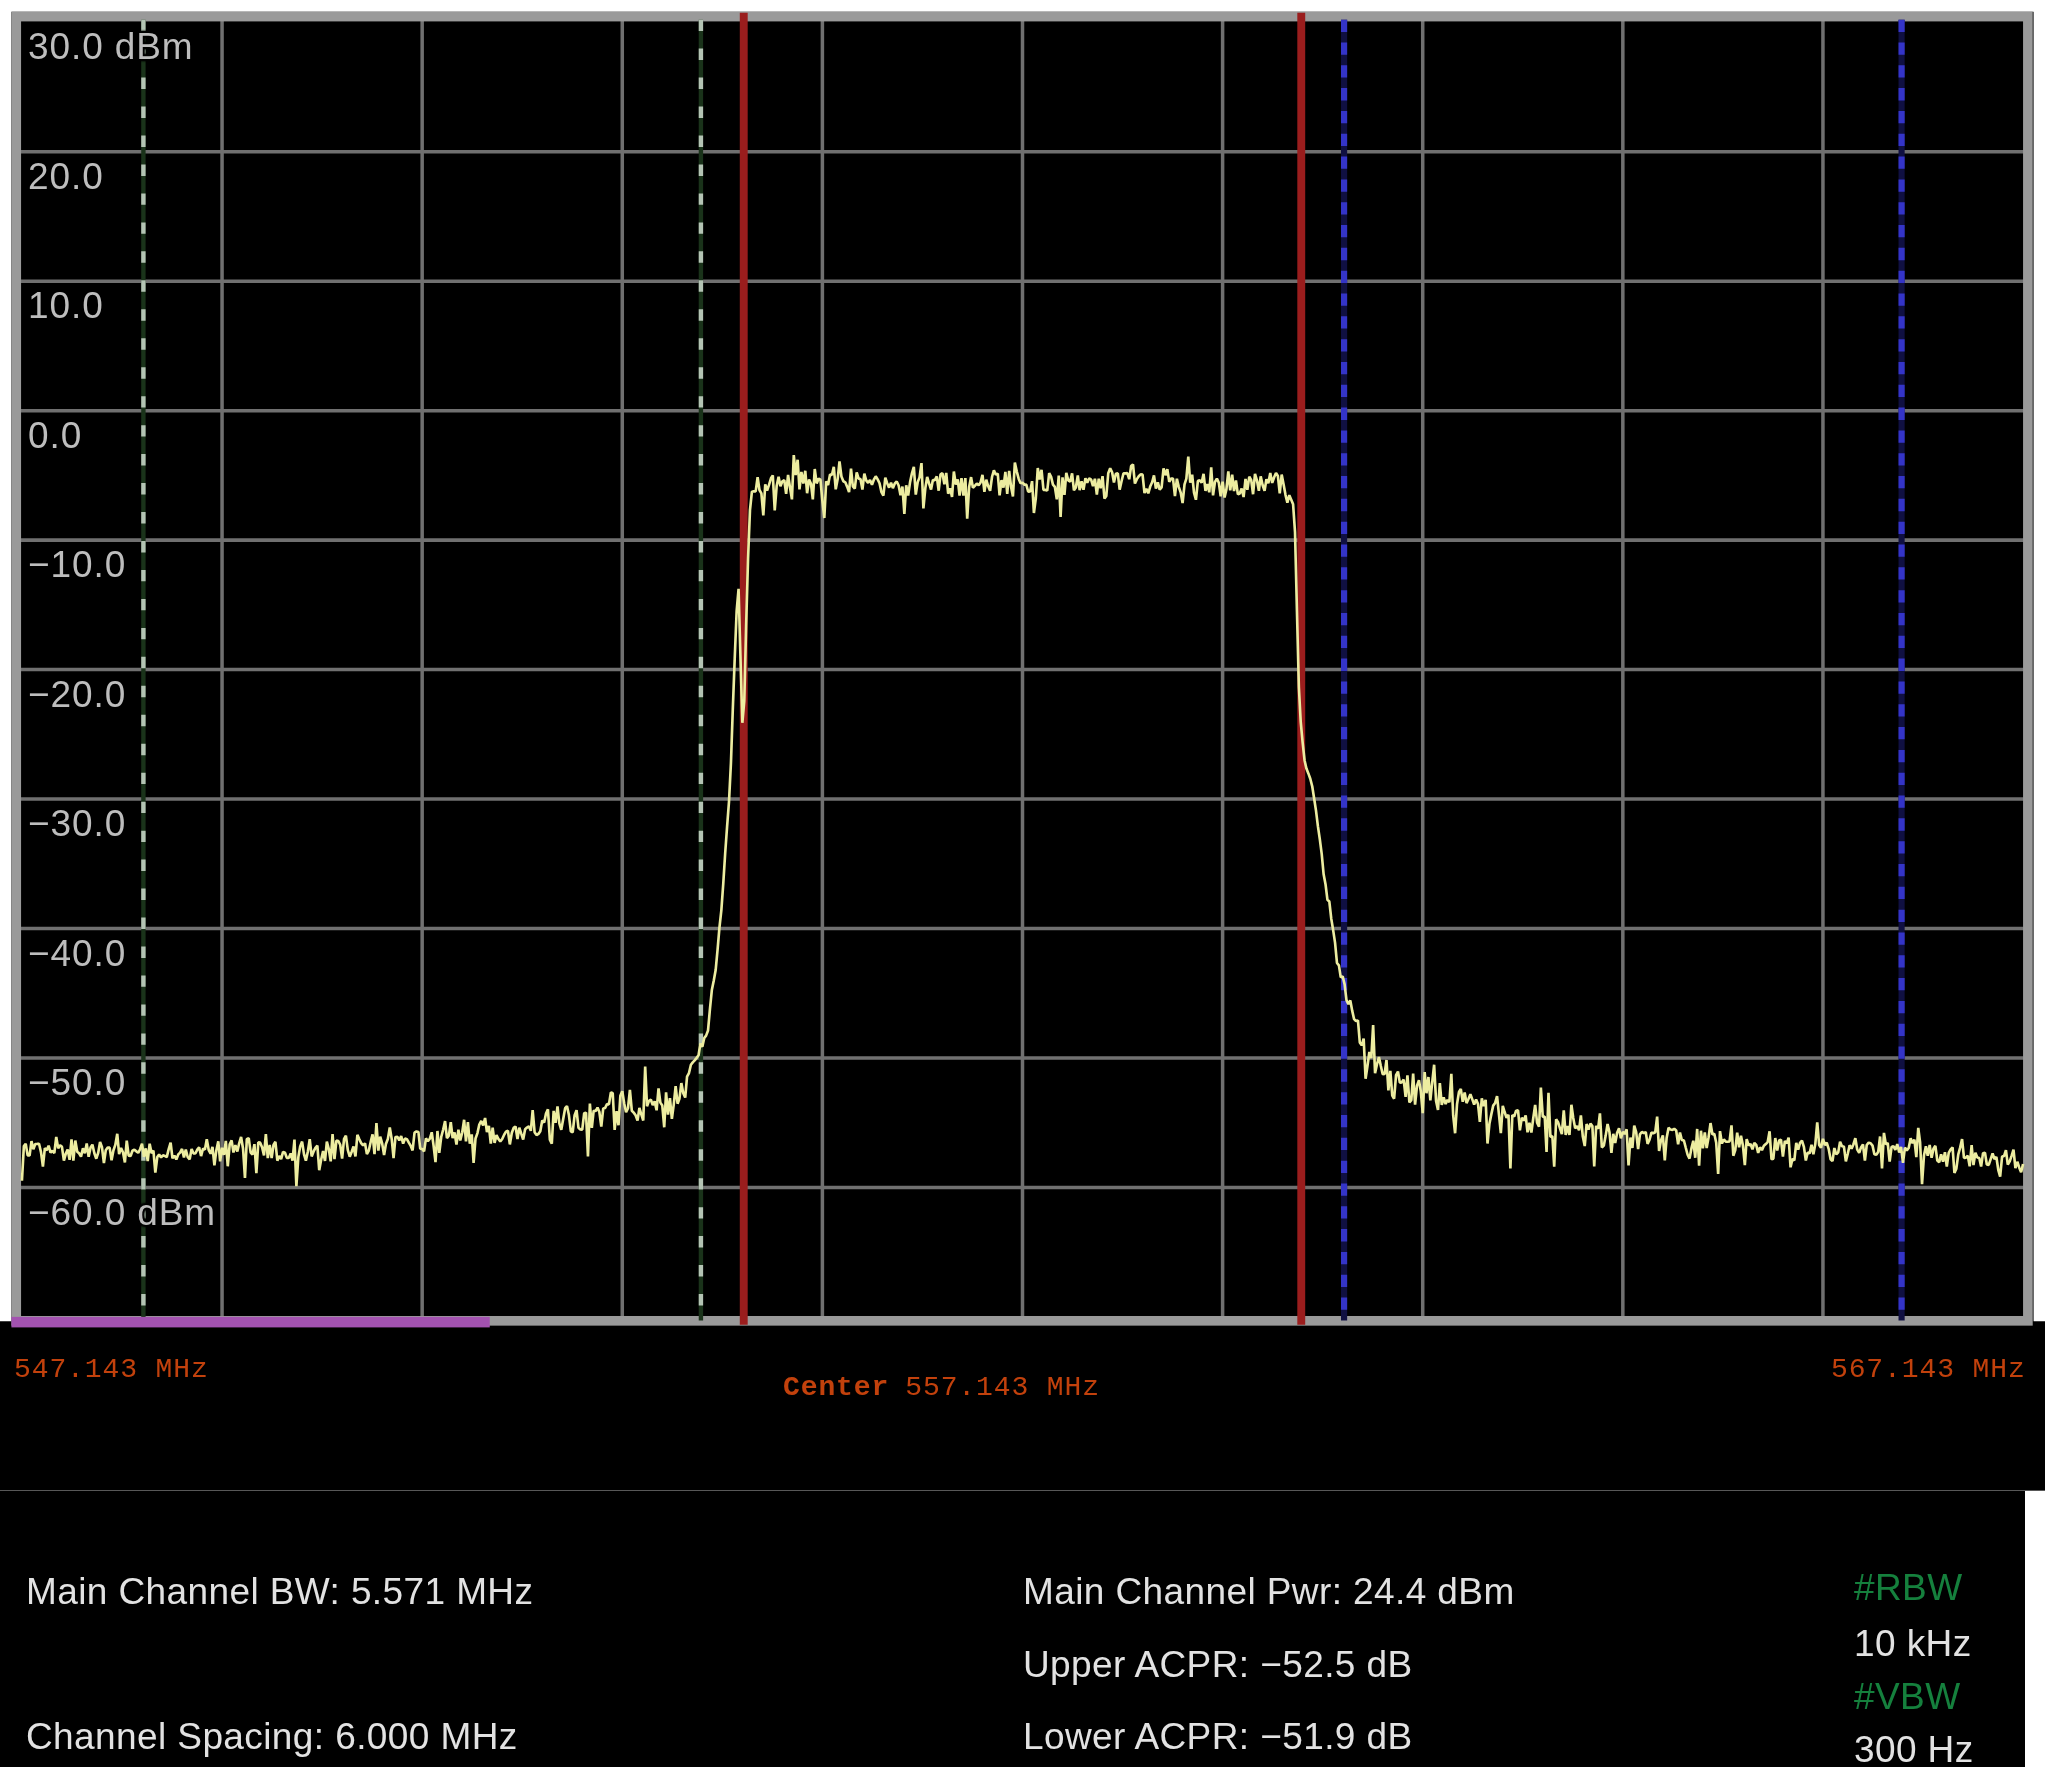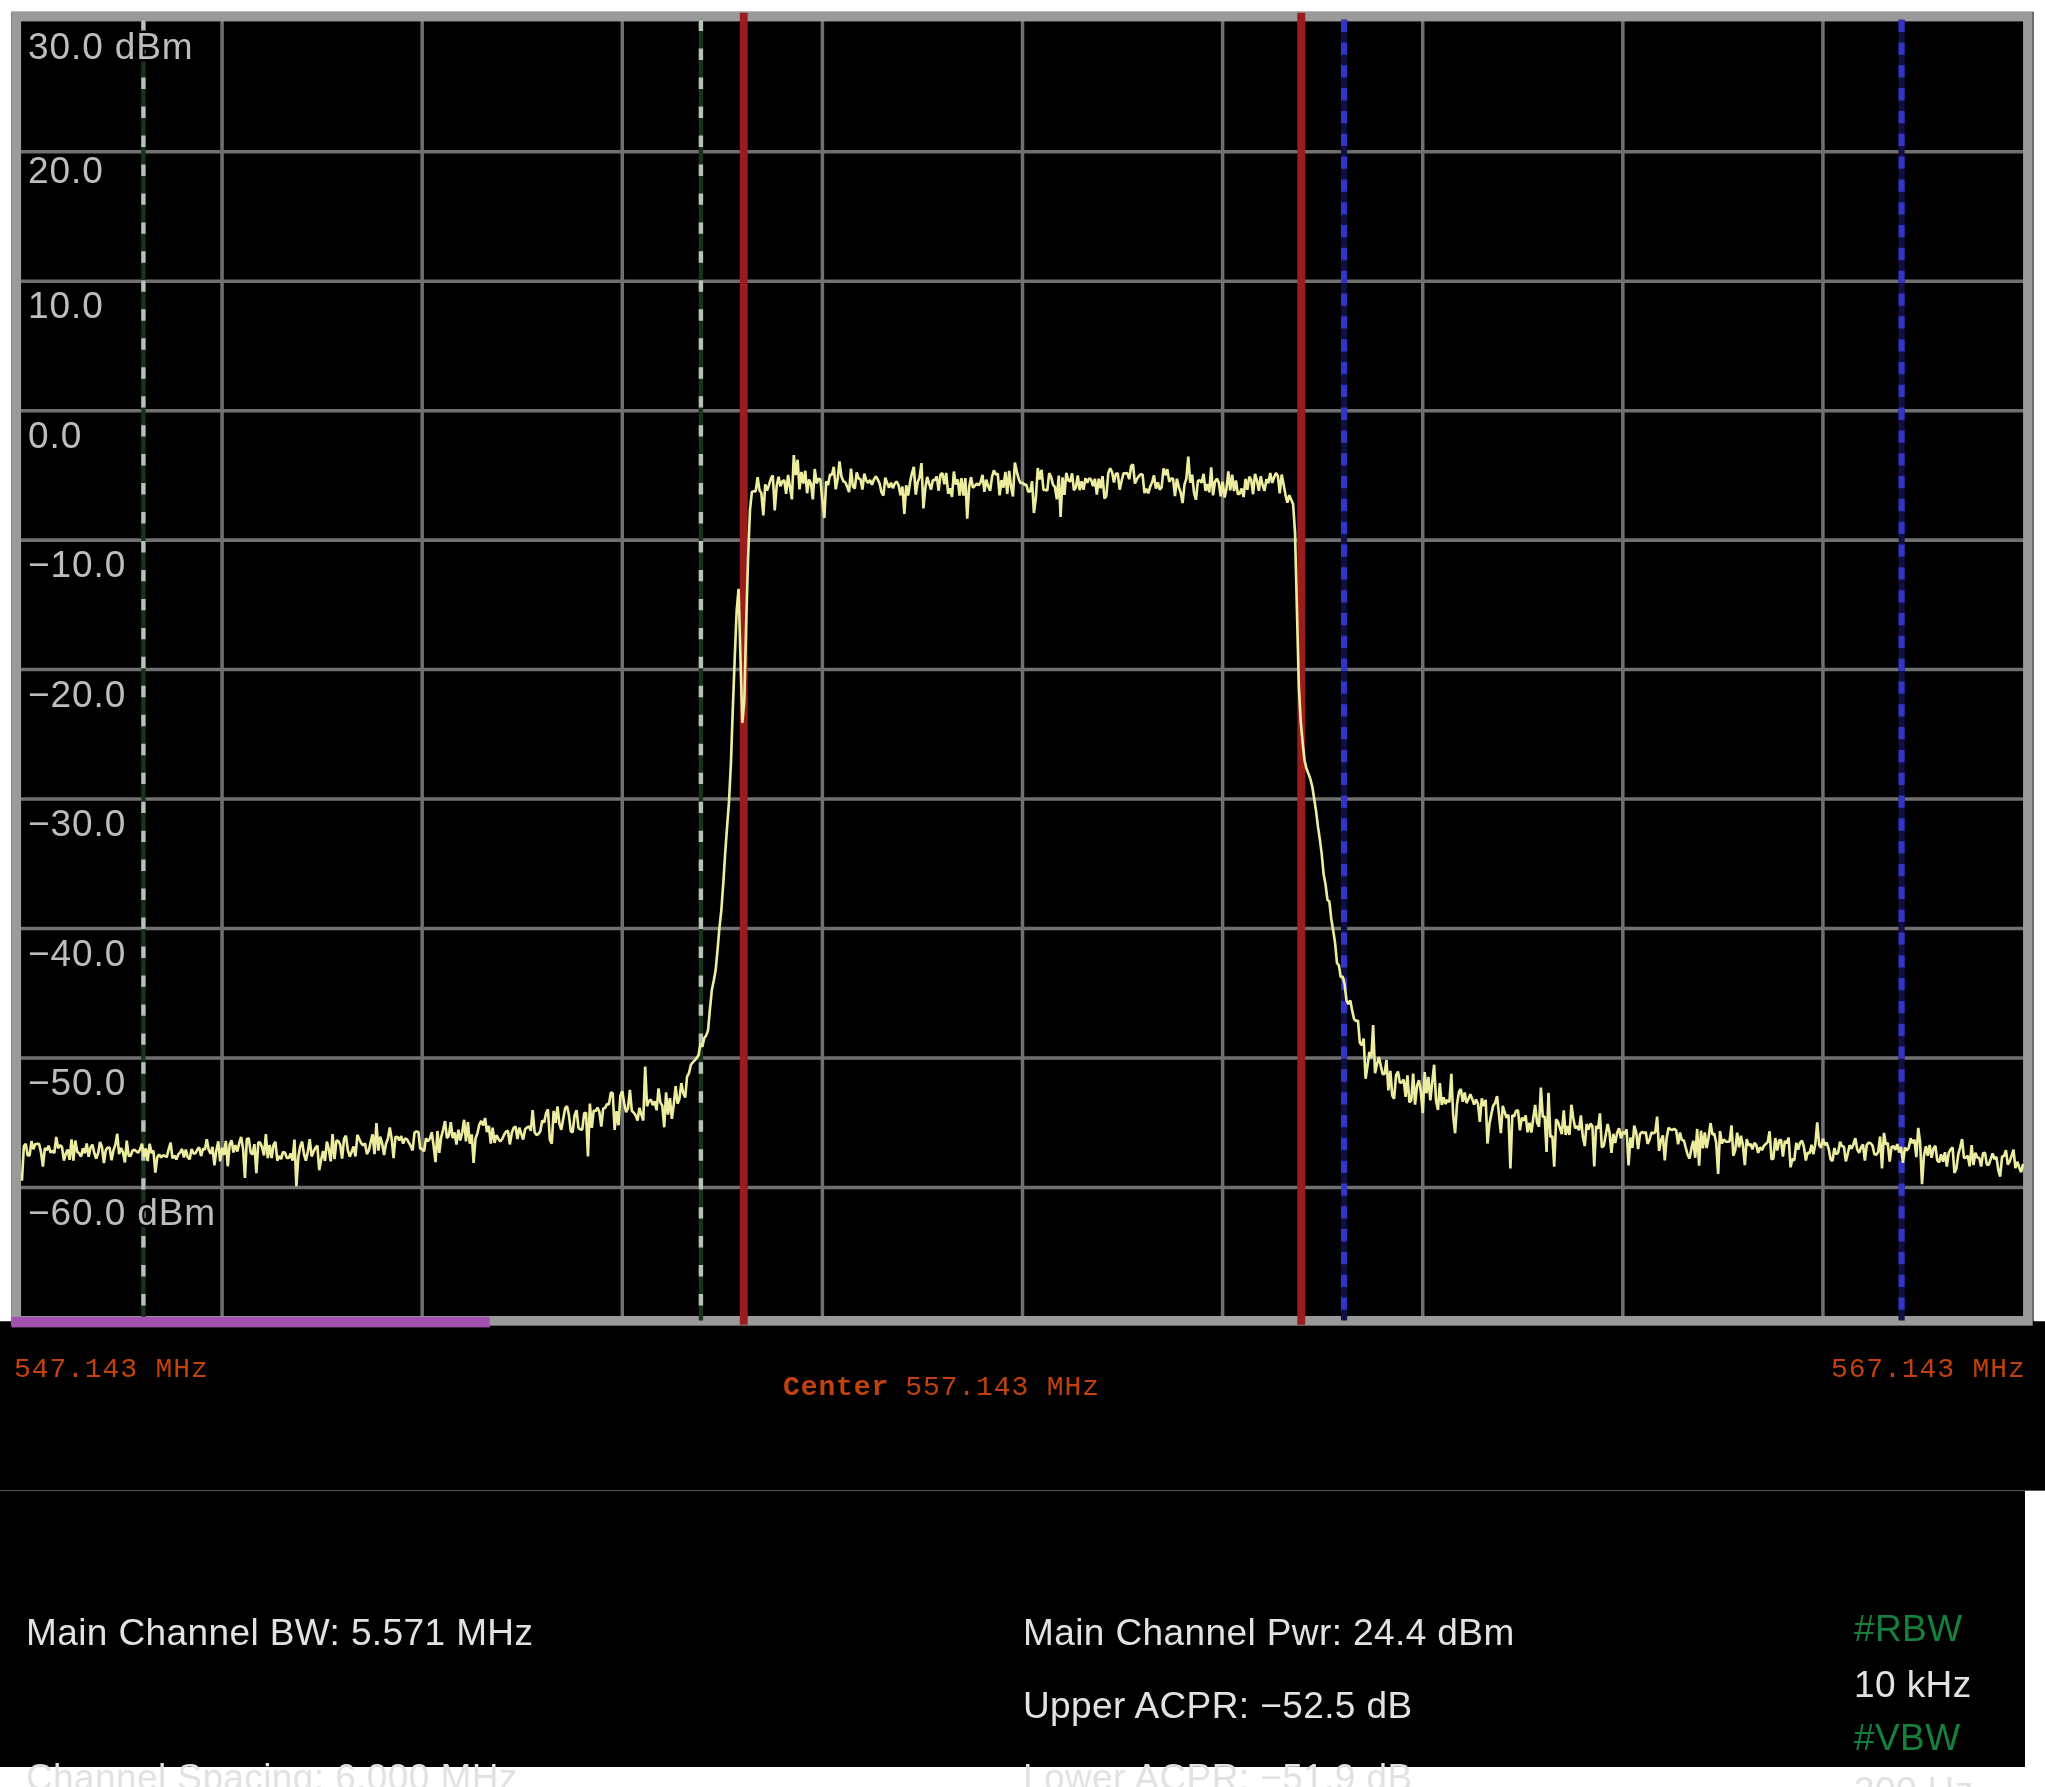--- a/index.html
+++ b/index.html
@@ -28,21 +28,21 @@
   }
   #teal-bar{
     position:absolute;left:10.5px;top:-3.5px;width:2015px;height:63px;
     background:#148781;border-top:5.3px solid #cfe8e4;box-sizing:border-box;
   }
   #acpr-title{
     position:absolute;left:17.6px;top:7px;font-size:40px;color:#c6eee8;letter-spacing:1.8px;
   }
   .prow{
     position:absolute;font-size:37px;line-height:40px;color:#e2e2e2;
-    letter-spacing:0.4px;white-space:nowrap;margin-top:41px;
+    letter-spacing:0.4px;white-space:nowrap;
   }
   .pcol1{left:26px;}
   .pcol2{left:1023px;}
   .pcol3{left:1854px;}
   .prow-bold{font-weight:normal;color:#15803d;}
 </style>
 </head>
 <body>
 
 <div id="screen">
@@ -78,21 +78,21 @@
       <line x1="2166.6039999999934" y1="22" x2="2166.6039999999934" y2="1504" stroke="#101042" stroke-width="7"></line>
       <line x1="2166.6039999999934" y1="22" x2="2166.6039999999934" y2="1504" stroke="#3434c8" stroke-width="7" stroke-dasharray="14 12"></line>
       <line x1="847.3959999999934" y1="14" x2="847.3959999999934" y2="1509" stroke="#9a1d1d" stroke-width="9"></line>
       <line x1="1482.6039999999937" y1="14" x2="1482.6039999999937" y2="1509" stroke="#9a1d1d" stroke-width="9"></line>
       <polyline points="25.0,1344.9 27.2,1305.3 29.3,1302.7 31.5,1316.0 33.7,1316.1 35.9,1299.8 38.0,1309.0 40.2,1303.0 42.4,1302.9 44.5,1302.8 46.7,1312.3 48.9,1328.8 51.1,1307.8 53.2,1310.2 55.4,1304.9 57.6,1312.9 59.7,1310.7 61.9,1313.4 64.1,1294.9 66.3,1308.0 68.4,1304.4 70.6,1306.3 72.8,1322.0 74.9,1314.3 77.1,1309.3 79.3,1321.0 81.5,1297.7 83.6,1321.9 85.8,1299.1 88.0,1311.8 90.1,1313.6 92.3,1317.4 94.5,1308.0 96.7,1313.6 98.8,1302.4 101.0,1317.5 103.2,1307.1 105.3,1303.7 107.5,1313.6 109.7,1319.8 111.9,1313.0 114.0,1300.8 116.2,1306.8 118.4,1324.7 120.5,1310.1 122.7,1307.1 124.9,1307.2 127.1,1321.6 129.2,1310.5 131.4,1304.1 133.6,1291.4 135.7,1314.6 137.9,1307.6 140.1,1312.4 142.3,1324.0 144.4,1299.2 146.6,1316.3 148.8,1316.7 150.9,1310.7 153.1,1309.5 155.3,1311.4 157.5,1313.1 159.6,1309.0 161.8,1302.7 164.0,1317.5 166.1,1308.0 168.3,1322.6 170.5,1302.7 172.7,1313.6 174.8,1310.5 177.0,1335.7 179.2,1317.9 181.3,1314.9 183.5,1318.4 185.7,1316.0 187.9,1316.7 190.0,1318.0 192.2,1308.9 194.4,1301.4 196.5,1319.3 198.7,1316.2 200.9,1320.6 203.1,1314.9 205.2,1312.9 207.4,1308.7 209.6,1318.3 211.7,1309.5 213.9,1318.1 216.1,1320.5 218.3,1308.7 220.4,1313.7 222.6,1313.9 224.8,1309.5 226.9,1306.8 229.1,1316.8 231.3,1308.4 233.5,1309.4 235.6,1297.5 237.8,1309.9 240.0,1314.0 242.1,1306.2 244.3,1327.3 246.5,1310.1 248.7,1300.0 250.8,1322.9 253.0,1307.3 255.2,1315.5 257.3,1299.4 259.5,1328.4 261.7,1303.4 263.9,1298.9 266.0,1312.7 268.2,1304.2 270.4,1311.6 272.5,1302.3 274.7,1295.0 276.9,1308.2 279.1,1341.6 281.2,1297.5 283.4,1296.3 285.6,1312.9 287.7,1315.1 289.9,1303.2 292.1,1336.3 294.3,1301.1 296.4,1301.5 298.6,1306.7 300.8,1316.0 302.9,1291.9 305.1,1319.1 307.3,1304.1 309.5,1319.0 311.6,1304.2 313.8,1300.5 316.0,1322.1 318.1,1316.7 320.3,1320.3 322.5,1312.0 324.7,1313.0 326.8,1318.9 329.0,1319.0 331.2,1313.8 333.3,1322.1 335.5,1298.0 337.7,1351.0 339.9,1318.0 342.0,1305.8 344.2,1300.3 346.4,1314.9 348.5,1322.1 350.7,1311.9 352.9,1297.5 355.1,1317.2 357.2,1311.8 359.4,1307.4 361.6,1304.9 363.7,1332.9 365.9,1321.0 368.1,1311.0 370.3,1322.4 372.4,1300.2 374.6,1308.7 376.8,1322.8 378.9,1291.8 381.1,1320.2 383.3,1299.1 385.5,1299.6 387.6,1303.9 389.8,1319.6 392.0,1297.1 394.1,1293.5 396.3,1310.0 398.5,1317.5 400.7,1311.8 402.8,1305.8 405.0,1317.2 407.2,1292.5 409.3,1297.3 411.5,1302.0 413.7,1304.6 415.9,1302.2 418.0,1314.6 420.2,1310.5 422.4,1300.4 424.5,1292.1 426.7,1314.5 428.9,1279.1 431.1,1310.5 433.2,1294.6 435.4,1302.3 437.6,1315.5 439.7,1303.0 441.9,1297.3 444.1,1284.1 446.3,1297.3 448.4,1319.2 450.6,1295.0 452.8,1294.8 454.9,1299.1 457.1,1293.9 459.3,1302.6 461.5,1296.8 463.6,1297.5 465.8,1301.5 468.0,1305.2 470.1,1310.4 472.3,1290.0 474.5,1288.7 476.7,1289.3 478.8,1308.3 481.0,1308.7 483.2,1311.5 485.3,1296.6 487.5,1299.9 489.7,1297.1 491.9,1289.7 494.0,1304.9 496.2,1323.6 498.4,1288.2 500.5,1313.1 502.7,1295.1 504.9,1286.8 507.1,1276.9 509.2,1296.4 511.4,1293.6 513.6,1278.2 515.7,1296.2 517.9,1289.9 520.1,1303.7 522.3,1286.8 524.4,1299.1 526.6,1290.2 528.8,1275.4 530.9,1300.1 533.1,1278.2 535.3,1302.6 537.5,1292.1 539.6,1324.7 541.8,1296.7 544.0,1290.6 546.1,1280.9 548.3,1276.8 550.5,1281.9 552.7,1273.4 554.8,1289.5 557.0,1282.5 559.2,1302.5 561.3,1284.3 563.5,1301.8 565.7,1293.0 567.9,1297.4 570.0,1300.2 572.2,1297.4 574.4,1292.5 576.5,1289.0 578.7,1287.9 580.9,1303.5 583.1,1290.5 585.2,1284.7 587.4,1283.1 589.6,1297.3 591.7,1284.4 593.9,1291.3 596.1,1298.0 598.3,1286.2 600.4,1284.3 602.6,1282.9 604.8,1288.0 606.9,1264.4 609.1,1289.6 611.3,1292.9 613.5,1291.5 615.6,1288.5 617.8,1276.2 620.0,1278.6 622.1,1268.4 624.3,1263.4 626.5,1298.0 628.7,1302.7 630.8,1265.3 633.0,1278.8 635.2,1260.2 637.3,1279.5 639.5,1286.8 641.7,1274.6 643.9,1262.2 646.0,1259.8 648.2,1270.1 650.4,1288.6 652.5,1289.7 654.7,1270.3 656.9,1264.6 659.1,1284.6 661.2,1286.4 663.4,1286.6 665.6,1268.0 667.7,1267.3 669.9,1317.1 672.1,1257.0 674.3,1284.7 676.4,1265.1 678.6,1265.5 680.8,1261.5 682.9,1266.6 685.1,1283.1 687.3,1262.5 689.5,1261.9 691.6,1257.4 693.8,1257.9 696.0,1244.4 698.1,1244.9 700.3,1286.9 702.5,1265.6 704.7,1281.7 706.8,1248.1 709.0,1242.8 711.2,1256.8 713.3,1266.9 715.5,1262.3 717.7,1241.3 719.9,1265.2 722.0,1267.3 724.2,1270.3 726.4,1276.3 728.5,1262.0 730.7,1269.3 732.9,1276.3 735.1,1214.9 737.2,1260.0 739.4,1253.8 741.6,1252.6 743.7,1258.8 745.9,1254.5 748.1,1264.6 750.3,1239.7 752.4,1255.9 754.6,1259.2 756.8,1284.0 758.9,1244.1 761.1,1269.5 763.3,1250.7 765.5,1274.3 767.6,1258.4 769.8,1237.0 772.0,1257.1 774.1,1251.5 776.3,1233.6 778.5,1245.3 780.7,1250.1 782.8,1226.2 785.0,1222.2 787.2,1212.7 789.3,1210.0 791.5,1207.8 793.7,1204.9 795.9,1201.9 798.0,1188.6 800.2,1192.3 802.4,1182.3 804.5,1179.6 806.7,1173.7 808.9,1149.2 811.1,1127.2 813.2,1117.0 815.4,1104.9 817.6,1081.4 819.7,1056.6 821.9,1036.5 824.1,1005.8 826.3,970.9 828.4,941.7 830.6,912.9 832.8,869.1 834.9,808.4 837.1,750.1 839.3,695.9 841.5,670.5 843.6,746.4 845.8,823.1 848.0,798.5 850.1,712.8 852.3,636.2 854.5,580.8 856.7,559.8 858.8,559.3 861.0,559.5 863.2,543.3 865.3,557.9 867.5,561.8 869.7,586.9 871.9,551.5 874.0,558.5 876.2,552.1 878.4,544.5 880.5,541.2 882.7,581.1 884.9,553.4 887.1,542.9 889.2,553.7 891.4,548.0 893.6,546.8 895.7,562.2 897.9,540.8 900.1,555.0 902.3,568.6 904.4,518.2 906.6,540.8 908.8,523.4 910.9,557.3 913.1,537.4 915.3,550.5 917.5,536.0 919.6,561.6 921.8,545.9 924.0,550.8 926.1,568.6 928.3,534.0 930.5,550.4 932.7,544.9 934.8,546.1 937.0,570.2 939.2,589.8 941.3,548.0 943.5,552.3 945.7,540.3 947.9,540.6 950.0,531.4 952.2,557.1 954.4,545.5 956.5,525.2 958.7,542.5 960.9,547.9 963.1,549.1 965.2,554.1 967.4,560.3 969.6,533.6 971.7,553.8 973.9,556.2 976.1,537.9 978.3,544.9 980.4,545.3 982.6,557.4 984.8,539.3 986.9,546.9 989.1,549.8 991.3,546.4 993.5,552.0 995.6,546.2 997.8,542.3 1000.0,545.8 1002.1,550.2 1004.3,560.3 1006.5,564.2 1008.7,543.8 1010.8,550.2 1013.0,555.2 1015.2,549.6 1017.3,555.8 1019.5,550.4 1021.7,548.2 1023.9,552.8 1026.0,563.9 1028.2,553.9 1030.4,585.1 1032.5,552.5 1034.7,564.3 1036.9,548.9 1039.1,538.6 1041.2,531.5 1043.4,563.2 1045.6,548.9 1047.7,543.5 1049.9,527.2 1052.1,578.8 1054.3,555.7 1056.4,542.9 1058.6,550.7 1060.8,557.4 1062.9,546.5 1065.1,546.7 1067.3,542.4 1069.5,558.7 1071.6,540.1 1073.8,538.8 1076.0,551.5 1078.1,538.4 1080.3,562.1 1082.5,555.9 1084.7,565.9 1086.8,536.8 1089.0,551.7 1091.2,545.9 1093.3,564.3 1095.5,544.4 1097.7,564.4 1099.9,544.4 1102.0,590.7 1104.2,554.5 1106.4,543.2 1108.5,555.3 1110.7,553.1 1112.9,550.5 1115.1,552.5 1117.2,549.4 1119.4,540.6 1121.6,559.9 1123.7,546.1 1125.9,553.7 1128.1,558.7 1130.3,542.8 1132.4,535.4 1134.6,540.5 1136.8,539.1 1138.9,564.0 1141.1,546.6 1143.3,555.1 1145.5,537.3 1147.6,562.2 1149.8,536.0 1152.0,554.5 1154.1,565.2 1156.3,526.7 1158.5,536.9 1160.7,545.3 1162.8,550.3 1165.0,549.5 1167.2,551.9 1169.3,551.8 1171.5,559.9 1173.7,559.5 1175.9,547.8 1178.0,584.1 1180.2,567.0 1182.4,532.8 1184.5,545.9 1186.7,534.9 1188.9,557.7 1191.1,557.8 1193.2,558.6 1195.4,538.6 1197.6,542.9 1199.7,551.8 1201.9,554.4 1204.1,568.6 1206.3,541.5 1208.4,588.5 1210.6,543.5 1212.8,563.5 1214.9,538.3 1217.1,547.0 1219.3,548.3 1221.5,539.0 1223.6,558.3 1225.8,555.1 1228.0,541.4 1230.1,558.1 1232.3,548.1 1234.5,557.5 1236.7,544.6 1238.8,549.6 1241.0,544.6 1243.2,546.0 1245.3,553.4 1247.5,545.1 1249.7,563.2 1251.9,545.1 1254.0,556.0 1256.2,542.1 1258.4,567.7 1260.5,564.6 1262.7,538.8 1264.9,533.1 1267.1,537.7 1269.2,549.4 1271.4,539.4 1273.6,538.9 1275.7,557.5 1277.9,547.6 1280.1,538.8 1282.3,538.9 1284.4,538.7 1286.6,545.6 1288.8,530.6 1290.9,528.7 1293.1,550.6 1295.3,545.5 1297.5,542.2 1299.6,540.0 1301.8,540.4 1304.0,561.4 1306.1,556.4 1308.3,561.7 1310.5,554.0 1312.7,549.1 1314.8,541.2 1317.0,556.3 1319.2,549.2 1321.3,557.5 1323.5,555.0 1325.7,533.3 1327.9,541.1 1330.0,534.2 1332.2,548.6 1334.4,544.8 1336.5,544.9 1338.7,564.9 1340.9,545.0 1343.1,554.6 1345.2,560.6 1347.4,572.8 1349.6,551.5 1351.7,545.0 1353.9,519.8 1356.1,549.5 1358.3,540.3 1360.4,560.8 1362.6,569.0 1364.8,547.7 1366.9,546.7 1369.1,549.7 1371.3,539.5 1373.5,558.9 1375.6,551.1 1377.8,560.5 1380.0,532.0 1382.1,564.0 1384.3,548.7 1386.5,544.9 1388.7,549.6 1390.8,565.1 1393.0,548.3 1395.2,566.4 1397.3,557.2 1399.5,536.7 1401.7,558.3 1403.9,540.5 1406.0,559.1 1408.2,547.1 1410.4,562.9 1412.5,561.9 1414.7,556.2 1416.9,565.9 1419.1,545.3 1421.2,557.6 1423.4,542.7 1425.6,546.6 1427.7,562.7 1429.9,539.4 1432.1,546.8 1434.3,558.7 1436.4,542.4 1438.6,552.5 1440.8,558.9 1442.9,545.7 1445.1,550.2 1447.3,538.5 1449.5,549.8 1451.6,543.6 1453.8,538.5 1456.0,542.0 1458.1,561.7 1460.3,540.3 1462.5,551.7 1464.7,563.7 1466.8,572.3 1469.0,563.8 1471.2,568.9 1473.3,574.1 1475.5,605.9 1477.7,695.9 1479.9,782.9 1482.0,822.2 1484.2,845.7 1486.4,866.1 1488.5,875.3 1490.7,880.8 1492.9,886.9 1495.1,895.5 1497.2,908.9 1499.4,923.2 1501.6,941.2 1503.7,955.4 1505.9,972.4 1508.1,995.7 1510.3,1007.4 1512.4,1024.7 1514.6,1026.8 1516.8,1046.4 1518.9,1059.1 1521.1,1073.6 1523.3,1096.8 1525.5,1099.5 1527.6,1113.2 1529.8,1112.1 1532.0,1121.1 1534.1,1139.1 1536.3,1143.6 1538.5,1139.5 1540.7,1151.4 1542.8,1160.8 1545.0,1162.9 1547.2,1162.2 1549.3,1187.4 1551.5,1190.6 1553.7,1183.0 1555.9,1228.7 1558.0,1214.5 1560.2,1198.2 1562.4,1205.3 1564.5,1167.6 1566.7,1222.4 1568.9,1212.2 1571.1,1204.0 1573.2,1213.8 1575.4,1223.5 1577.6,1223.3 1579.7,1207.3 1581.9,1241.9 1584.1,1219.8 1586.3,1248.0 1588.4,1251.5 1590.6,1224.5 1592.8,1220.5 1594.9,1233.1 1597.1,1232.8 1599.3,1229.7 1601.5,1249.4 1603.6,1224.7 1605.8,1255.6 1608.0,1253.0 1610.1,1222.8 1612.3,1258.2 1614.5,1236.5 1616.7,1230.4 1618.8,1243.0 1621.0,1267.8 1623.2,1221.2 1625.3,1245.2 1627.5,1226.7 1629.7,1253.4 1631.9,1232.0 1634.0,1212.7 1636.2,1253.9 1638.4,1264.3 1640.5,1233.7 1642.7,1258.5 1644.9,1249.9 1647.1,1257.5 1649.2,1252.7 1651.4,1255.3 1653.6,1223.2 1655.7,1270.5 1657.9,1290.8 1660.1,1257.4 1662.3,1243.7 1664.4,1240.3 1666.6,1255.0 1668.8,1244.4 1670.9,1256.4 1673.1,1251.7 1675.3,1246.4 1677.5,1252.2 1679.6,1258.1 1681.8,1252.3 1684.0,1257.5 1686.1,1277.9 1688.3,1250.9 1690.5,1259.9 1692.7,1252.7 1694.8,1302.5 1697.0,1280.0 1699.2,1269.0 1701.3,1259.3 1703.5,1256.2 1705.7,1248.4 1707.9,1269.8 1710.0,1290.7 1712.2,1259.7 1714.4,1266.9 1716.5,1273.1 1718.7,1269.8 1720.9,1331.0 1723.1,1270.1 1725.2,1271.7 1727.4,1265.1 1729.6,1264.7 1731.7,1287.5 1733.9,1273.0 1736.1,1276.4 1738.3,1270.4 1740.4,1289.7 1742.6,1278.7 1744.8,1289.9 1746.9,1274.0 1749.1,1258.5 1751.3,1278.8 1753.5,1283.2 1755.6,1238.8 1757.8,1272.1 1760.0,1271.7 1762.1,1312.0 1764.3,1244.6 1766.5,1295.1 1768.7,1293.9 1770.8,1328.8 1773.0,1274.9 1775.2,1278.2 1777.3,1285.0 1779.5,1291.7 1781.7,1264.8 1783.9,1292.7 1786.0,1282.6 1788.2,1292.8 1790.4,1258.3 1792.5,1273.4 1794.7,1285.1 1796.9,1282.6 1799.1,1287.4 1801.2,1270.5 1803.4,1294.6 1805.6,1305.4 1807.7,1280.3 1809.9,1286.7 1812.1,1279.9 1814.3,1282.6 1816.4,1328.5 1818.6,1282.4 1820.8,1285.7 1822.9,1268.2 1825.1,1307.0 1827.3,1304.9 1829.5,1293.2 1831.6,1280.3 1833.8,1289.7 1836.0,1313.2 1838.1,1291.4 1840.3,1301.9 1842.5,1290.2 1844.7,1285.2 1846.8,1296.6 1849.0,1289.1 1851.2,1291.6 1853.3,1286.2 1855.5,1327.4 1857.7,1295.7 1859.9,1307.6 1862.0,1282.2 1864.2,1289.5 1866.4,1308.8 1868.5,1292.1 1870.7,1289.3 1872.9,1290.7 1875.1,1289.4 1877.2,1302.9 1879.4,1298.2 1881.6,1290.0 1883.7,1290.8 1885.9,1289.7 1888.1,1271.8 1890.3,1310.9 1892.4,1299.0 1894.6,1293.3 1896.8,1321.6 1898.9,1296.1 1901.1,1284.4 1903.3,1286.6 1905.5,1287.0 1907.6,1285.7 1909.8,1287.6 1912.0,1303.4 1914.1,1290.0 1916.3,1298.8 1918.5,1298.8 1920.7,1307.3 1922.8,1315.3 1925.0,1319.7 1927.2,1307.8 1929.3,1299.3 1931.5,1318.7 1933.7,1285.9 1935.9,1327.8 1938.0,1287.9 1940.2,1308.0 1942.4,1289.8 1944.5,1307.7 1946.7,1295.4 1948.9,1279.2 1951.1,1292.3 1953.2,1291.4 1955.4,1301.7 1957.6,1337.1 1959.7,1288.4 1961.9,1302.4 1964.1,1297.9 1966.3,1300.4 1968.4,1300.5 1970.6,1300.1 1972.8,1281.8 1974.9,1316.4 1977.1,1309.9 1979.3,1290.0 1981.5,1306.8 1983.6,1293.7 1985.8,1304.6 1988.0,1327.0 1990.1,1297.4 1992.3,1304.6 1994.5,1303.1 1996.7,1309.1 1998.8,1301.7 2001.0,1304.1 2003.2,1313.2 2005.3,1306.8 2007.5,1310.0 2009.7,1305.1 2011.9,1303.1 2014.0,1300.9 2016.2,1288.6 2018.4,1320.5 2020.5,1319.8 2022.7,1296.2 2024.9,1310.5 2027.1,1299.0 2029.2,1298.0 2031.4,1317.4 2033.6,1299.6 2035.7,1302.3 2037.9,1295.7 2040.1,1329.6 2042.3,1319.8 2044.4,1321.8 2046.6,1301.7 2048.8,1309.6 2050.9,1301.8 2053.1,1299.3 2055.3,1306.3 2057.5,1321.9 2059.6,1312.7 2061.8,1313.8 2064.0,1303.8 2066.1,1314.7 2068.3,1303.1 2070.5,1278.3 2072.7,1304.1 2074.8,1307.4 2077.0,1297.2 2079.2,1304.3 2081.3,1301.4 2083.5,1308.5 2085.7,1320.5 2087.9,1322.6 2090.0,1307.6 2092.2,1314.9 2094.4,1312.6 2096.5,1300.4 2098.7,1305.6 2100.9,1306.0 2103.1,1322.8 2105.2,1314.4 2107.4,1304.4 2109.6,1308.3 2111.7,1303.6 2113.9,1296.4 2116.1,1309.5 2118.3,1313.0 2120.4,1306.9 2122.6,1303.5 2124.8,1321.9 2126.9,1304.2 2129.1,1301.5 2131.3,1302.2 2133.5,1304.9 2135.6,1314.8 2137.8,1315.4 2140.0,1311.8 2142.1,1294.5 2144.3,1330.8 2146.5,1290.4 2148.7,1303.5 2150.8,1301.9 2153.0,1323.0 2155.2,1306.4 2157.3,1305.5 2159.5,1309.7 2161.7,1303.2 2163.9,1312.8 2166.0,1306.3 2168.2,1324.4 2170.4,1307.1 2172.5,1310.5 2174.7,1307.6 2176.9,1296.5 2179.1,1302.1 2181.2,1298.0 2183.4,1317.9 2185.6,1284.6 2187.7,1301.3 2189.9,1348.9 2192.1,1316.2 2194.3,1305.5 2196.4,1316.5 2198.6,1304.1 2200.8,1318.7 2202.9,1308.4 2205.1,1305.1 2207.3,1321.8 2209.5,1323.8 2211.6,1314.9 2213.8,1323.2 2216.0,1312.4 2218.1,1328.7 2220.3,1313.1 2222.5,1309.1 2224.7,1306.9 2226.8,1336.0 2229.0,1331.1 2231.2,1314.9 2233.3,1307.2 2235.5,1297.5 2237.7,1318.9 2239.9,1318.6 2242.0,1316.3 2244.2,1328.5 2246.4,1304.4 2248.5,1327.0 2250.7,1312.9 2252.9,1318.5 2255.1,1319.0 2257.2,1328.6 2259.4,1313.5 2261.6,1312.9 2263.7,1326.4 2265.9,1326.9 2268.1,1320.3 2270.3,1313.9 2272.4,1320.1 2274.6,1317.8 2276.8,1332.7 2278.9,1340.1 2281.1,1317.4 2283.3,1316.8 2285.5,1310.0 2287.6,1326.5 2289.8,1322.8 2292.0,1316.3 2294.1,1309.4 2296.3,1330.4 2298.5,1323.3 2300.7,1330.0 2302.8,1335.3 2305.0,1325.8" fill="none" stroke="#ededa0" stroke-width="3" stroke-linejoin="bevel"></polyline>
       <rect x="13" y="1500" width="545" height="12" fill="#a352b0"></rect>
     </svg>
 
   <div id="ylabels">
       <div class="ylabel" style="top: 27px;">30.0 dBm</div>
-      <div class="ylabel" style="top: 151px;">20.0</div>
+      <div class="ylabel" style="top: 157px;">20.0</div>
       <div class="ylabel" style="top: 286px;">10.0</div>
       <div class="ylabel" style="top: 416px;">0.0</div>
       <div class="ylabel" style="top: 545px;">−10.0</div>
       <div class="ylabel" style="top: 675px;">−20.0</div>
       <div class="ylabel" style="top: 804px;">−30.0</div>
       <div class="ylabel" style="top: 934px;">−40.0</div>
       <div class="ylabel" style="top: 1063px;">−50.0</div>
       <div class="ylabel" style="top: 1193px;">−60.0 dBm</div>
     </div>
 

